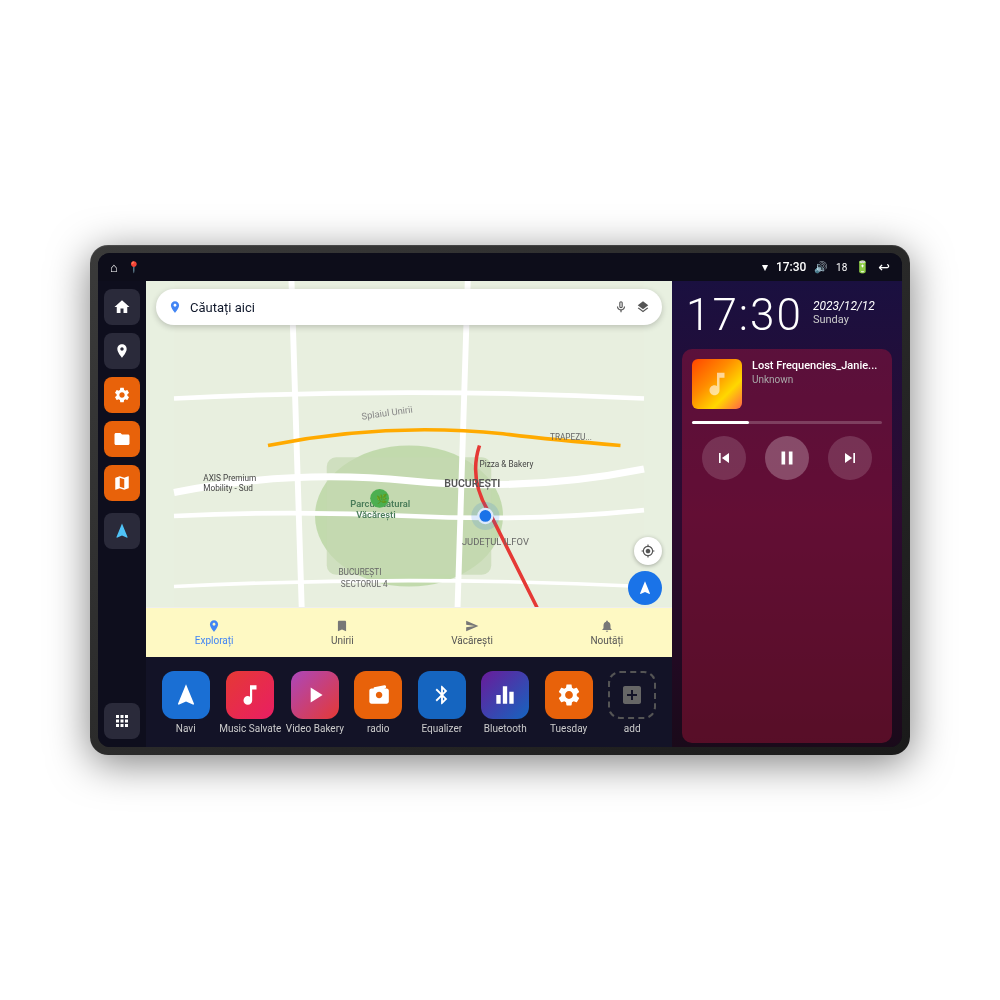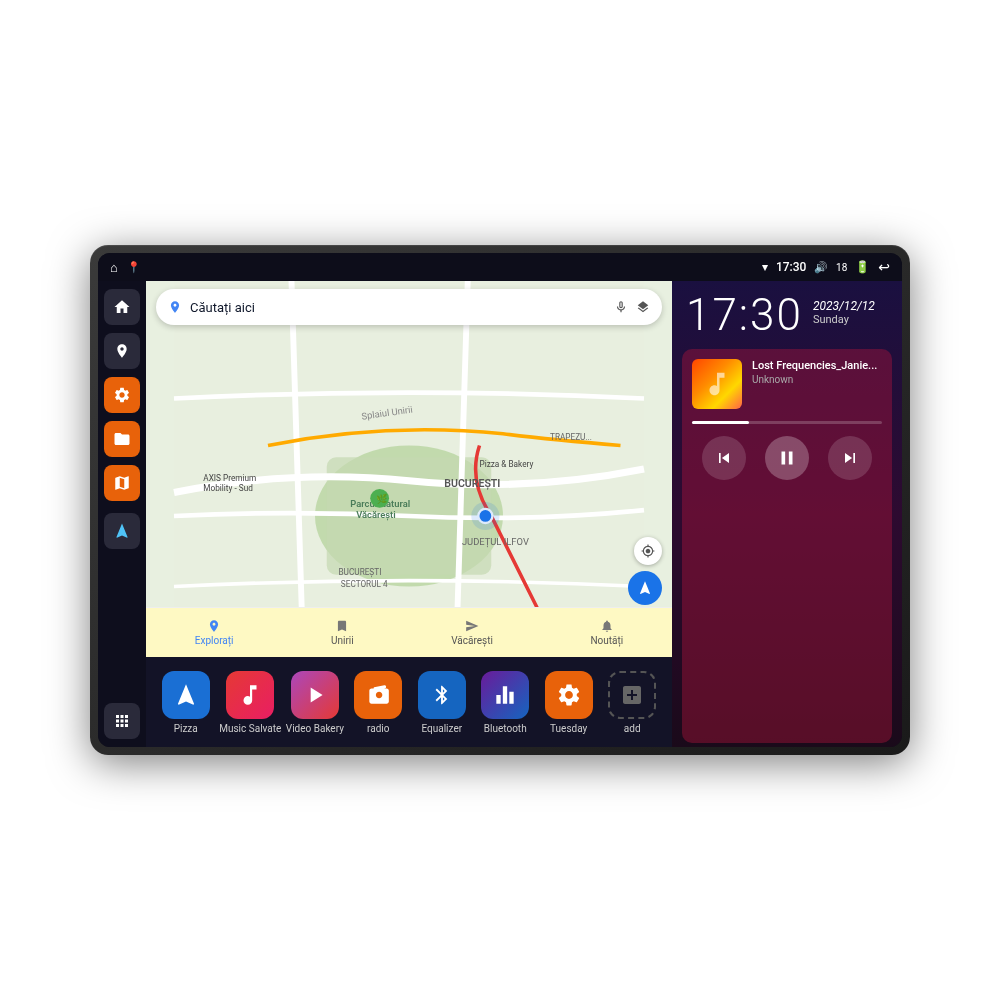--- a/index.html
+++ b/index.html
@@ -530,21 +530,21 @@
         </div>
 
         <div class="apps-row">
 
           <div class="app-item">
             <div class="app-icon blue">
               <svg width="26" height="26" viewBox="0 0 24 24" fill="white">
                   <path d="M12 2L4.5 20.29l.71.71L12 18l6.79 3 .71-.71z"></path>
                 </svg>
             </div>
-            <span class="app-label">Pizza</span>
+            <span class="app-label">Navi</span>
           </div>
 
           <div class="app-item">
             <div class="app-icon" style="background: linear-gradient(135deg, #e53935, #e91e63);">
               <svg width="26" height="26" viewBox="0 0 24 24" fill="white">
                   <path d="M12 3v10.55c-.59-.34-1.27-.55-2-.55-2.21 0-4 1.79-4 4s1.79 4 4 4 4-1.79 4-4V7h4V3h-6z"></path>
                 </svg>
             </div>
             <span class="app-label">Music Salvate</span>
           </div>

